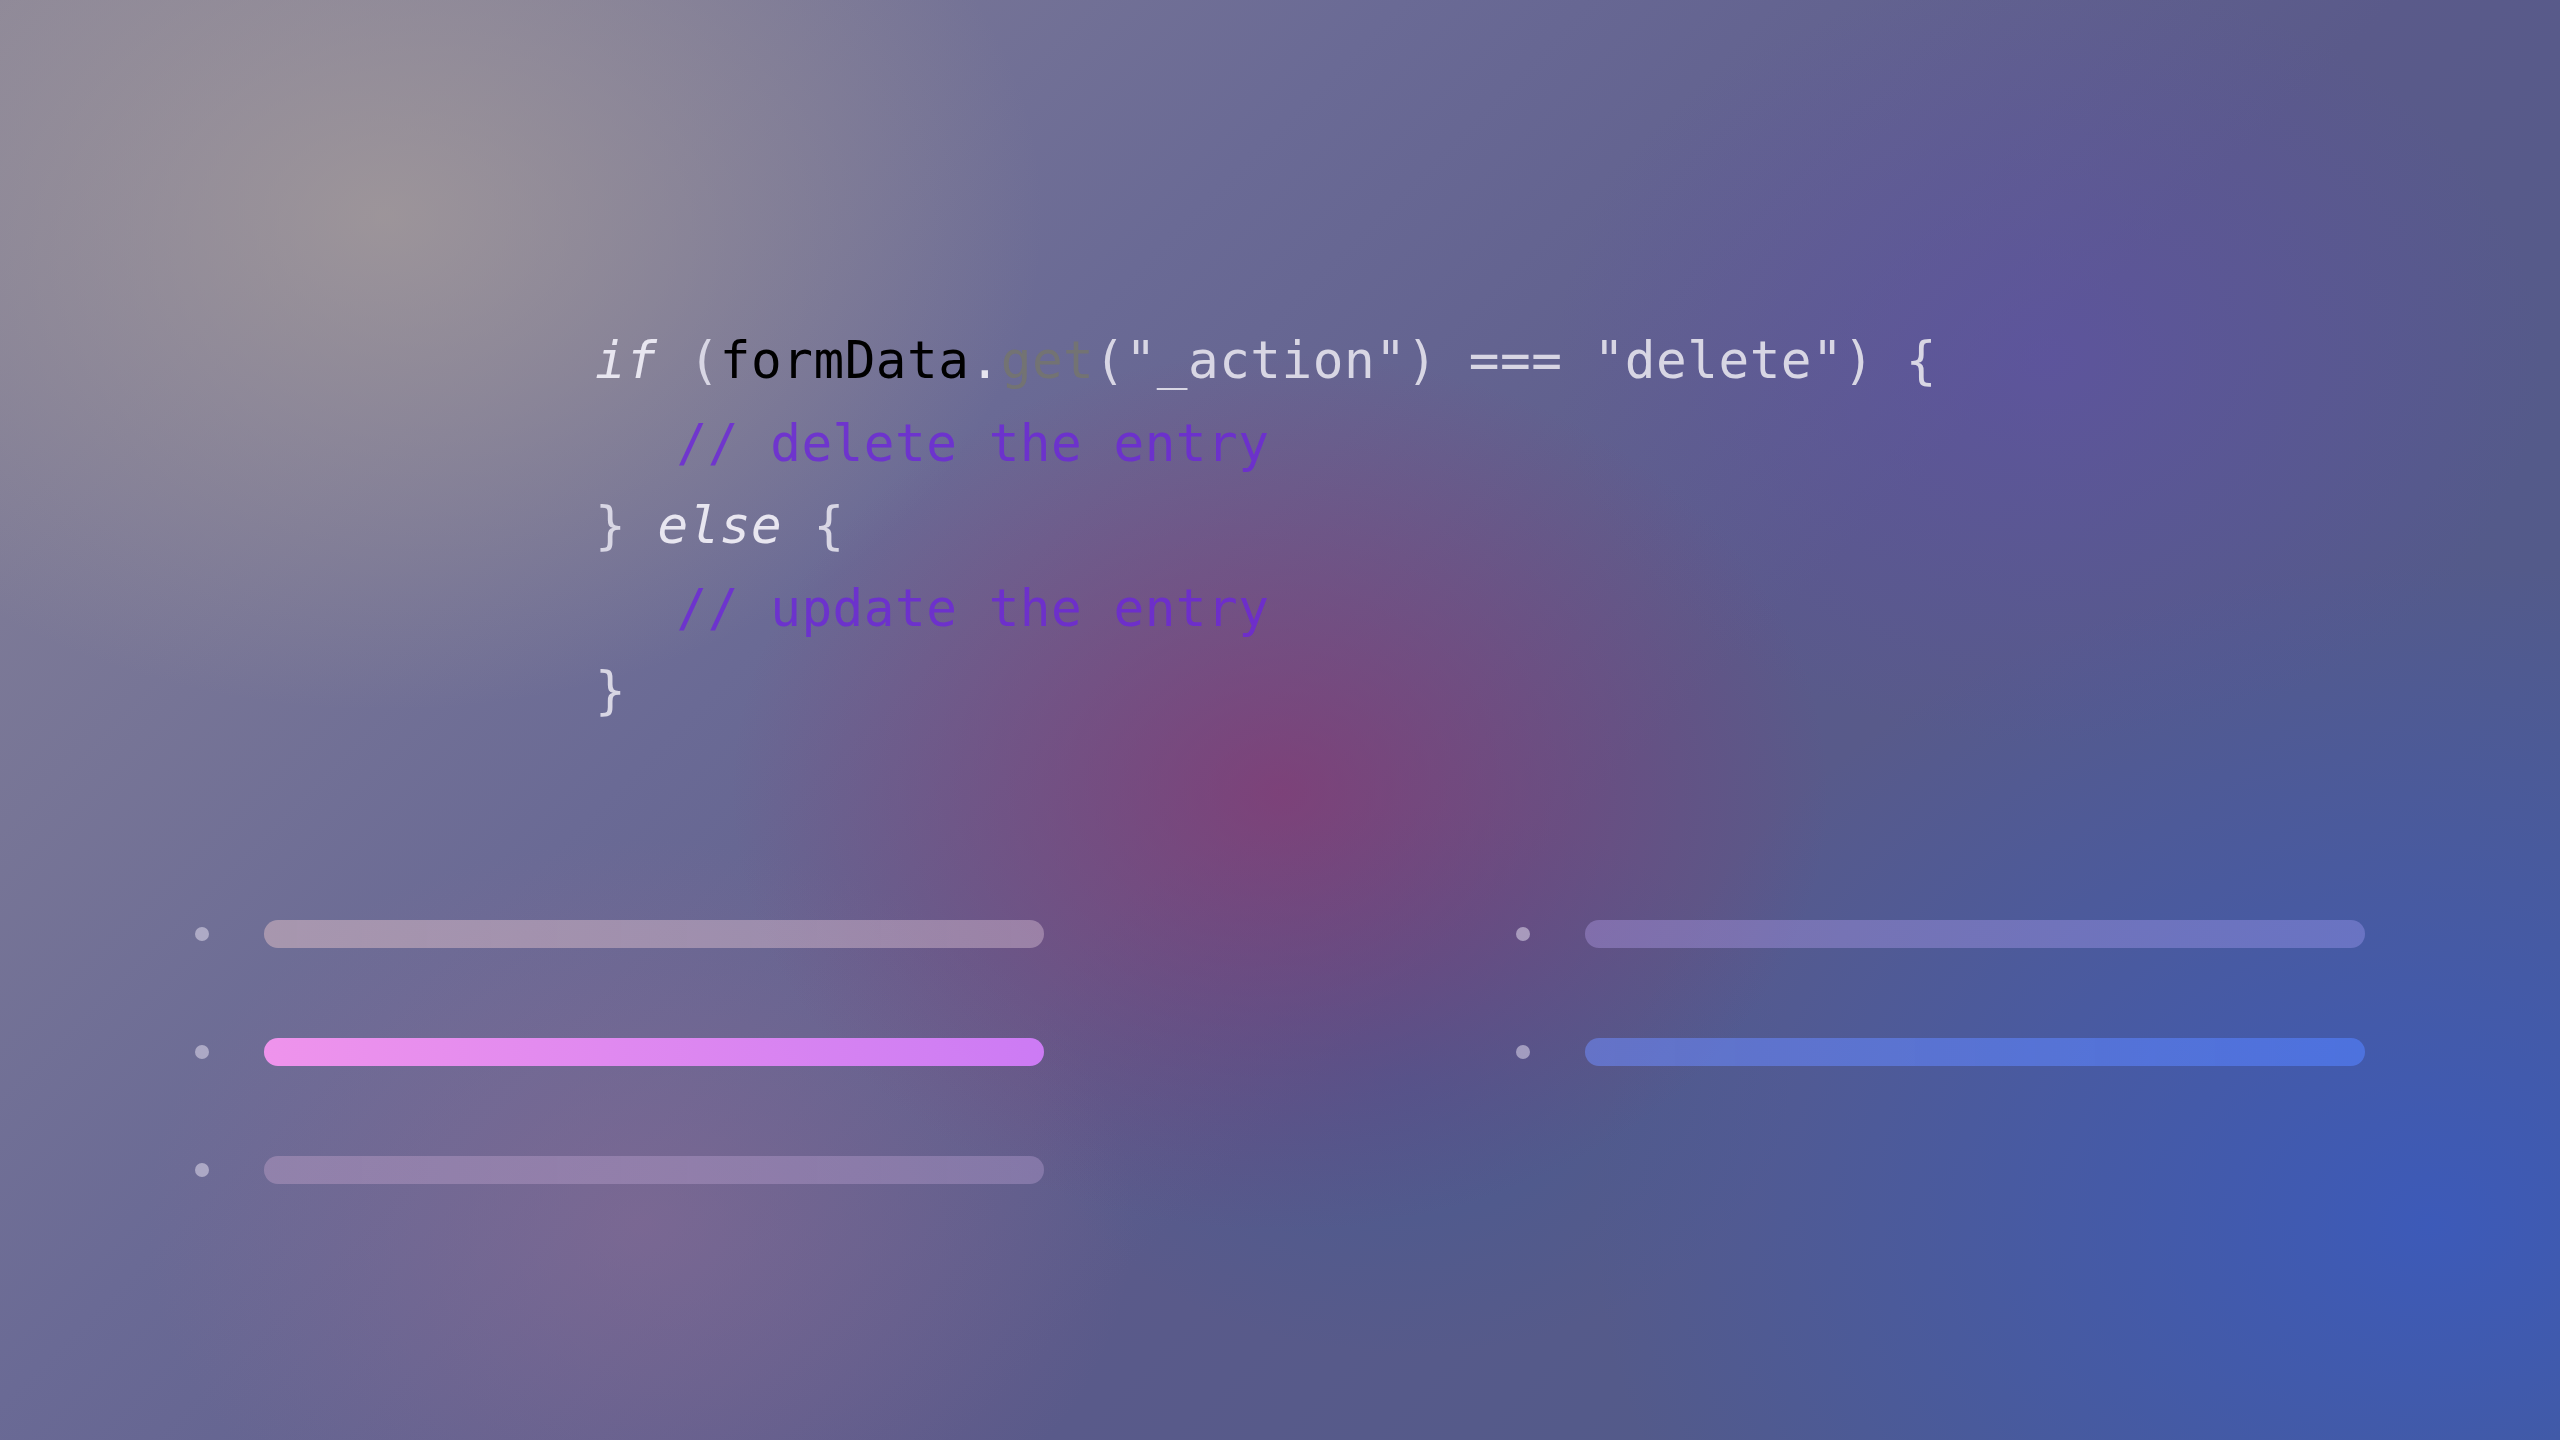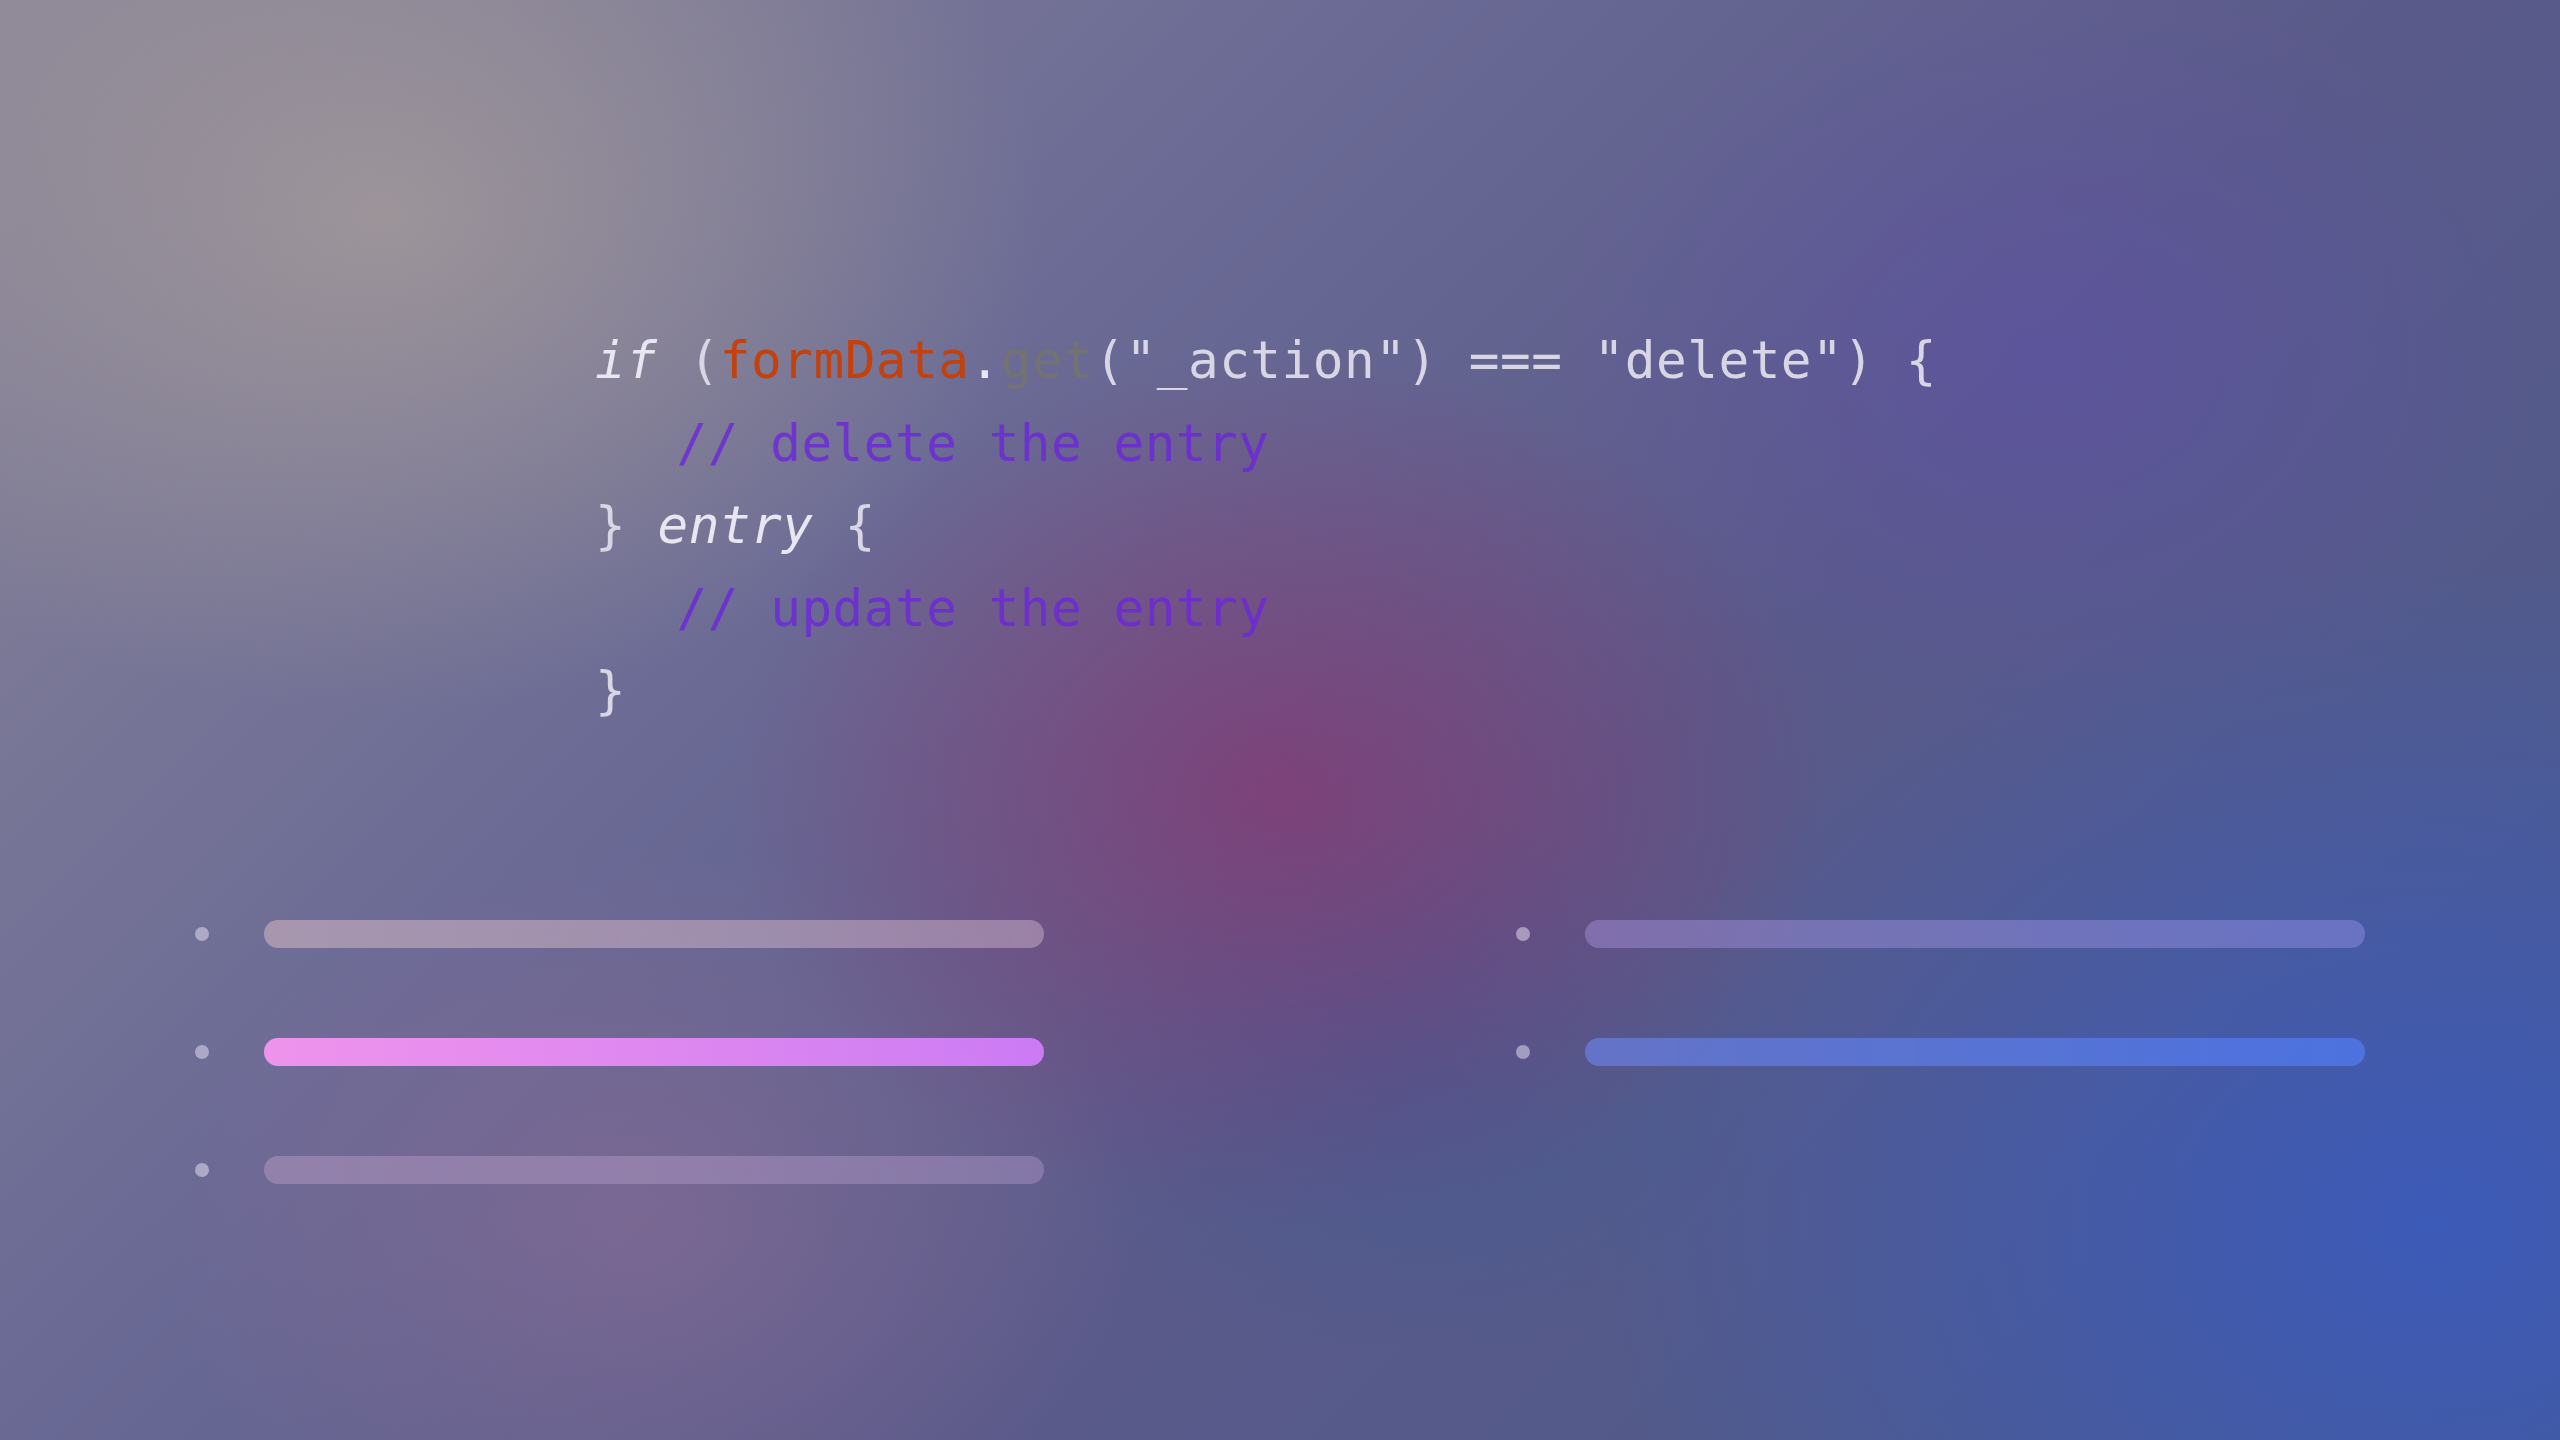--- a/index.html
+++ b/index.html
@@ -36,21 +36,21 @@
       font-weight: 500;
       letter-spacing: 0.5px;
     }
     
     .code-line {
       white-space: pre;
     }
     
     .t-keyword { color: #e8e6f0; font-style: italic; }
     .t-paren { color: #d8d6e4; }
-    .t-ident { color: #c2410c; }
+    .t-ident { color: #000000; }
     .t-dot { color: #e8e6f0; }
     .t-method { color: #737373; }
     .t-string { color: #d8d6e4; }
     .t-op { color: #d8d6e4; }
     .t-brace { color: #d8d6e4; }
     .t-comment { color: #6d28d9; opacity: 0.82; }
     .indent { display: inline-block; width: 1.6em; }
     
     .lists {
       position: absolute;
@@ -94,21 +94,21 @@
     .bar-r2 { background: linear-gradient(90deg, rgba(105, 125, 220, 0.75), rgba(80, 120, 235, 0.8)); }
   </style>
 </head>
 <body>
 
 <div class="container">
 
   <div class="code-block">
     <div class="code-line"><span class="t-keyword">if</span><span class="t-paren"> (</span><span class="t-ident">formData</span><span class="t-dot">.</span><span class="t-method">get</span><span class="t-paren">(</span><span class="t-string">"_action"</span><span class="t-paren">)</span><span class="t-op"> === </span><span class="t-string">"delete"</span><span class="t-paren">)</span><span class="t-brace"> {</span></div>
     <div class="code-line"><span class="indent"></span><span class="t-comment">// delete the entry</span></div>
-    <div class="code-line"><span class="t-brace">}</span><span class="t-keyword"> entry </span><span class="t-brace">{</span></div>
+    <div class="code-line"><span class="t-brace">}</span><span class="t-keyword"> else </span><span class="t-brace">{</span></div>
     <div class="code-line"><span class="indent"></span><span class="t-comment">// update the entry</span></div>
     <div class="code-line"><span class="t-brace">}</span></div>
   </div>
 
   <div class="lists">
     <div class="list-col">
       <div class="list-item">
         <div class="bullet"></div>
         <div class="bar bar-l1"></div>
       </div>

